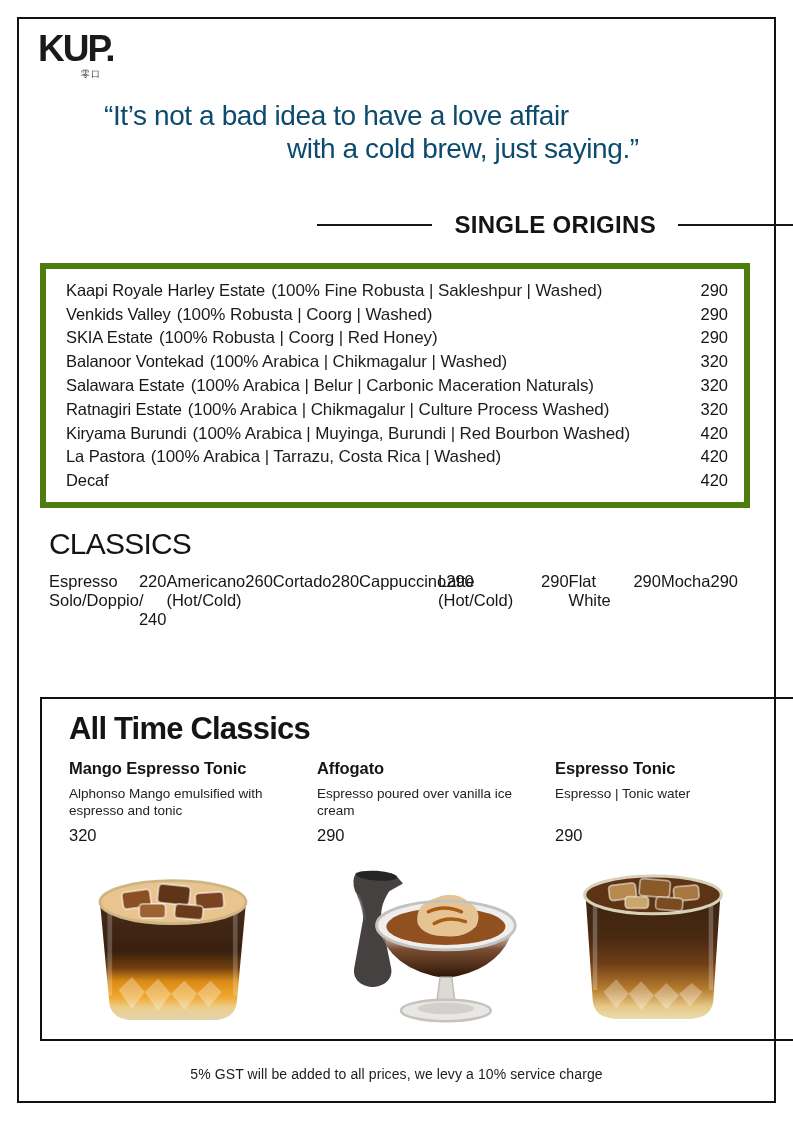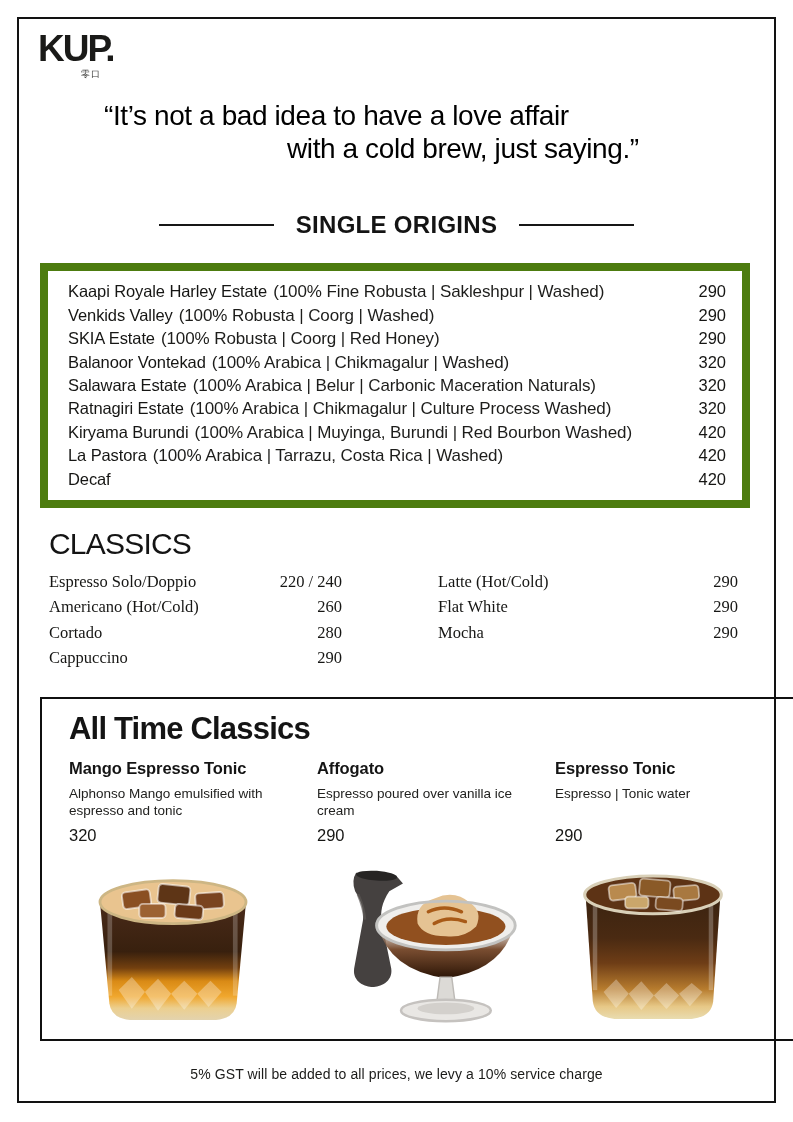--- a/index.html
+++ b/index.html
@@ -6,40 +6,40 @@
   html,body { background:#ffffff; }
   body { font-family:"Liberation Sans", sans-serif; color:#1d1d1b; }
   .page { position:relative; width:793px; height:1122px; background:#ffffff; overflow:hidden; margin:0 auto;border-radius:27px; }
   .frame { position:absolute; left:17px; top:17px; width:759px; height:1086px; border:2px solid #121212; }
 
   
   .brand { position:absolute; left:38px; top:28px; font-size:37px; font-weight:800; letter-spacing:-2px; color:#1a1a18; }
   .brand-sub { position:absolute; left:40px; top:68px; font-size:9px; color:#3a3a38; letter-spacing:1px;margin-left:41px; }
 
   
-  .quote-line { position:absolute; font-size:28px; color:#000000; letter-spacing:-0.4px; white-space:nowrap; }
+  .quote-line { position:absolute; font-size:28px; color:#0c4a6e; letter-spacing:-0.4px; white-space:nowrap; }
   .quote-line.l1 { left:104px; top:100px; }
   .quote-line.l2 { left:287px; top:133px; }
 
   
-  .so-header { position:absolute; left:0; top:211px; width:100%; display:flex; align-items:center; justify-content:center; gap:22px; }
+  .so-header { position:absolute; left:0; top:211px; width:100%; display:flex; align-items:center; justify-content:flex-end; gap:22px; }
   .rule { width:115px; height:2px; background:#161616; }
   .so-title { font-size:24px; font-weight:700; letter-spacing:0.3px; color:#141414; white-space:nowrap; }
 
   
-  .so-box { position:absolute; left:40px; top:263px; width:710px; height:245px; border:8px solid #4d7c0f;
+  .so-box { position:absolute; left:40px; top:263px; width:710px; height:245px; border:6px solid #4d7c0f;
             display:flex; flex-direction:column; justify-content:space-evenly; padding:8px 16px 8px 20px; }
   .so-row { display:flex; align-items:baseline; }
   .so-name { font-size:16.5px; color:#161614; letter-spacing:-0.1px; }
   .so-detail { font-size:17px; color:#1d1d1b; margin-left:6px; letter-spacing:-0.1px; }
   .so-price { margin-left:auto; font-size:16.5px; color:#161614; }
 
   
   .classics-title { position:absolute; left:49px; top:527px; font-size:30px; font-weight:400; letter-spacing:-0.8px; color:#141414; }
-  .classics-col { position:absolute; top:572px; display:flex; flex-direction:column;font-family:Liberation Serif, serif; }
+  .classics-col { position:absolute; top:572px; display:flex; flex-direction:row; }
   .classics-col.left { left:49px; width:293px; }
   .classics-col.right { left:438px; width:300px; }
   .cl-row { display:flex; align-items:baseline; height:25.3px; }
   .cl-name { font-size:16.5px; color:#161614; }
   .cl-price { margin-left:auto; font-size:16.5px; color:#161614; }
 
   
   .atc-box { position:absolute; left:40px; top:697px; width:776px; height:344px; border:2.5px solid #101010;padding-left:16px; }
   .atc-title { position:absolute; left:27px; top:12px; font-size:31px; font-weight:700; letter-spacing:-0.8px; color:#141414; }
   .atc-grid { position:absolute; left:27px; top:60px; right:8px; display:grid; grid-template-columns:248px 238px 1fr; }

